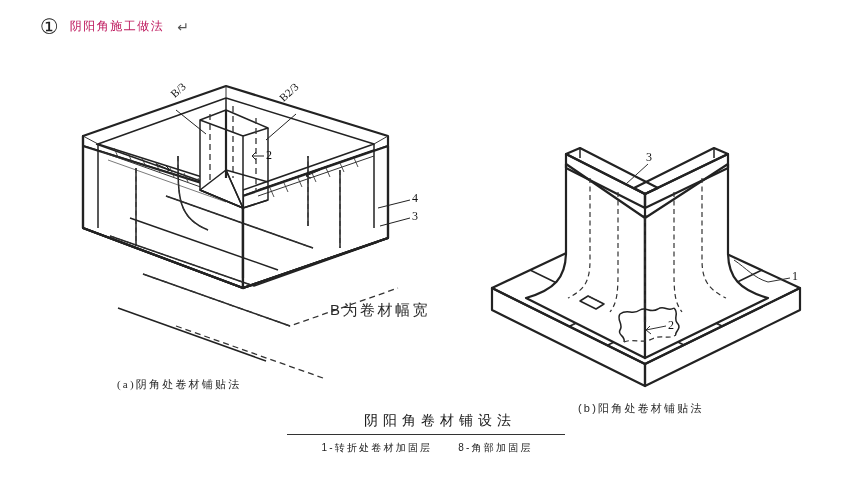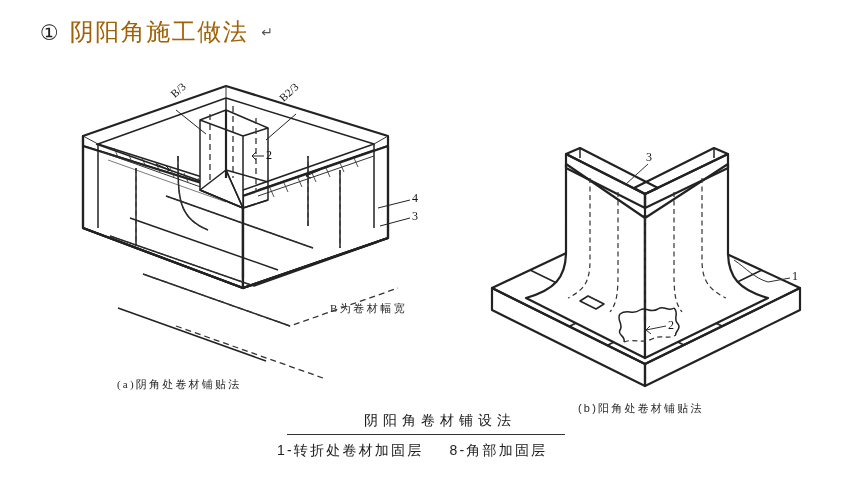--- a/index.html
+++ b/index.html
@@ -25,23 +25,23 @@
     align-items: center;
     gap: 11px;
     white-space: nowrap;
   }
   #doc-heading .circled-num {
     font-size: 21px;
     line-height: 1;
     color: #222;
   }
   #doc-heading .heading-text {
-    font-size: 24px;
+    font-size: 12px;
     letter-spacing: 1.5px;
-    color: #a16207;
+    color: #be185d;
   }
   #doc-heading .pilcrow {
     font-size: 14px;
     color: #555;
     margin-left: 2px;
   }
 
   
   .figure-canvas {
     position: absolute;
@@ -54,25 +54,24 @@
     font-size: 11px;
     letter-spacing: 2.2px;
     color: #2a2a2a;
     white-space: nowrap;
   }
   #figure-a-caption { left: 117px; top: 377px; font-family: Liberation Serif, serif; }
   #figure-b-caption { left: 578px; top: 401px; }
 
   .note-text {
     position: absolute;
-    font-size: 11px;
+    font-size: 15px;
     letter-spacing: 2.5px;
     color: #2a2a2a;
     white-space: nowrap;
-    font-family: Liberation Serif, serif;
   }
   #width-note { left: 330px; top: 301px; }
 
   
   #legend-block {
     position: absolute;
     left: 277px;
     top: 412px;
     width: 300px;
   }
@@ -84,26 +83,27 @@
     padding-left: 26px;
     white-space: nowrap;
   }
   #legend-divider {
     height: 1px;
     background: #333;
     margin: 4px 0 5px 10px;
     width: 278px;
   }
   .legend-row {
-    font-size: 14px;
+    font-size: 10px;
     letter-spacing: 2.2px;
     color: #222;
     white-space: nowrap;
     line-height: 1.55;
     display: flex;
+    justify-content: center;
   }
   .legend-row .legend-item { display: inline-block; }
   .legend-row .gap-wide { width: 26px; display: inline-block; }
   .legend-row .gap-narrow { width: 16px; display: inline-block; }
 
   
   .callout {
     position: absolute;
     font-size: 12px;
     color: #111;

